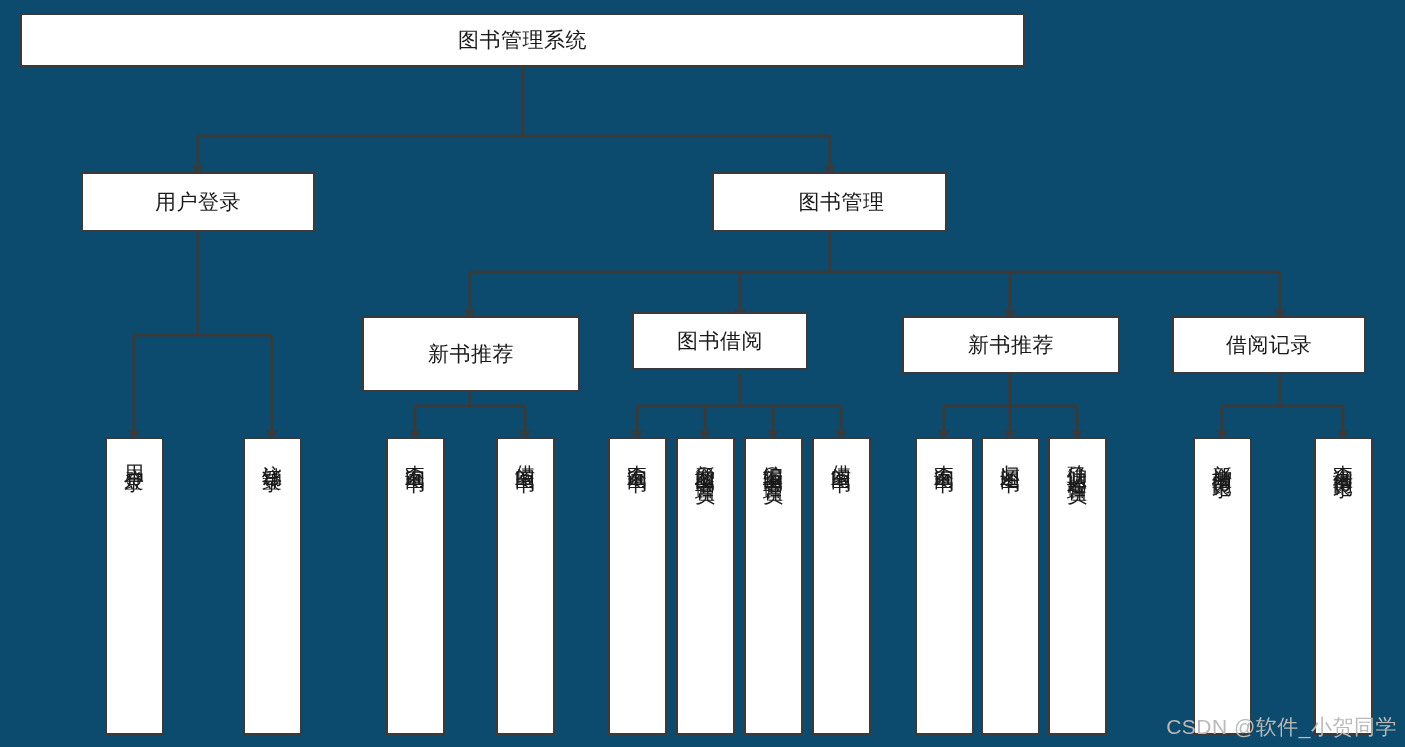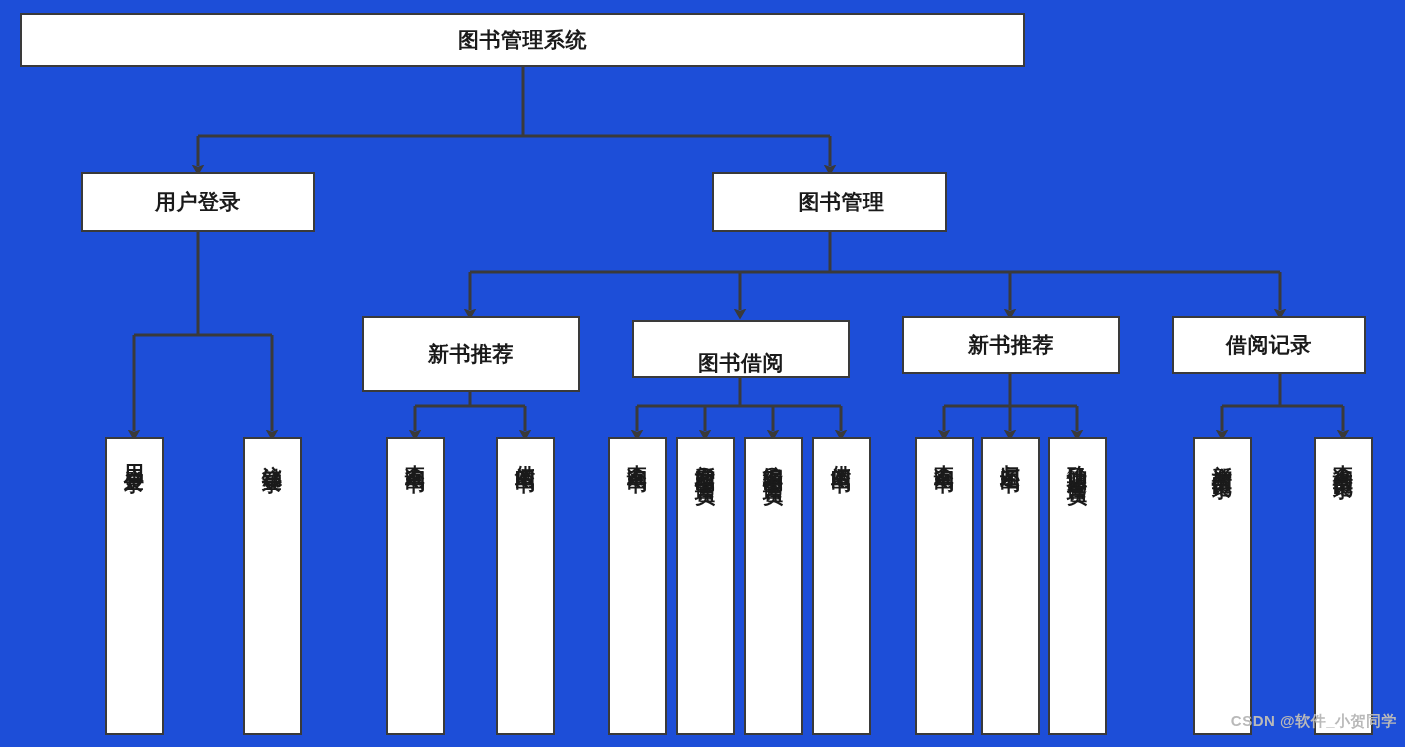--- a/index.html
+++ b/index.html
@@ -8,23 +8,22 @@
     background: #ffffff;
   }
   body {
     font-family: "Liberation Sans", "DejaVu Sans", sans-serif;
     color: #1a1a1a;
   }
   #diagram-root {
     position: relative;
     width: 1405px;
     height: 747px;
-    background: #1d4ed8;
+    background: #0c4a6e;
     overflow: hidden;
-    font-weight: bold;
   }
   #edge-layer {
     position: absolute;
     left: 0;
     top: 0;
     width: 1405px;
     height: 747px;
   }
   .node {
     position: absolute;
@@ -52,22 +51,22 @@
     text-orientation: upright;
     white-space: normal;
     letter-spacing: 3px;
     font-size: 20px;
     line-height: 1;
     max-height: 100%;
   }
   #watermark {
     position: absolute;
     right: 8px;
-    bottom: 16px;
-    font-size: 15px;
+    bottom: 6px;
+    font-size: 21px;
     color: #b9b9b9;
     z-index: 5;
     white-space: nowrap;
     letter-spacing: 0.5px;
   }
 </style>
 </head>
 <body>
 
 <div id="diagram-root">
@@ -129,21 +128,21 @@
   <div class="node" style="left:81px; top:172px; width:234px; height:60px;">
     <span class="node-label">用户登录</span>
   </div>
   <div class="node" style="left:712px; top:172px; width:235px; height:60px;padding-left:24px;">
     <span class="node-label">图书管理</span>
   </div>
 
   <div class="node" style="left:362px; top:316px; width:218px; height:76px;">
     <span class="node-label">新书推荐</span>
   </div>
-  <div class="node" style="left:632px; top:320px; width:218px; height:58px;align-items:flex-end;">
+  <div class="node" style="left:632px; top:312px; width:176px; height:58px;">
     <span class="node-label">图书借阅</span>
   </div>
   <div class="node" style="left:902px; top:316px; width:218px; height:58px;">
     <span class="node-label">新书推荐</span>
   </div>
   <div class="node" style="left:1172px; top:316px; width:194px; height:58px;">
     <span class="node-label">借阅记录</span>
   </div>
 
   <div class="node leaf" style="left:105px; top:437px; width:59px; height:298px;">

